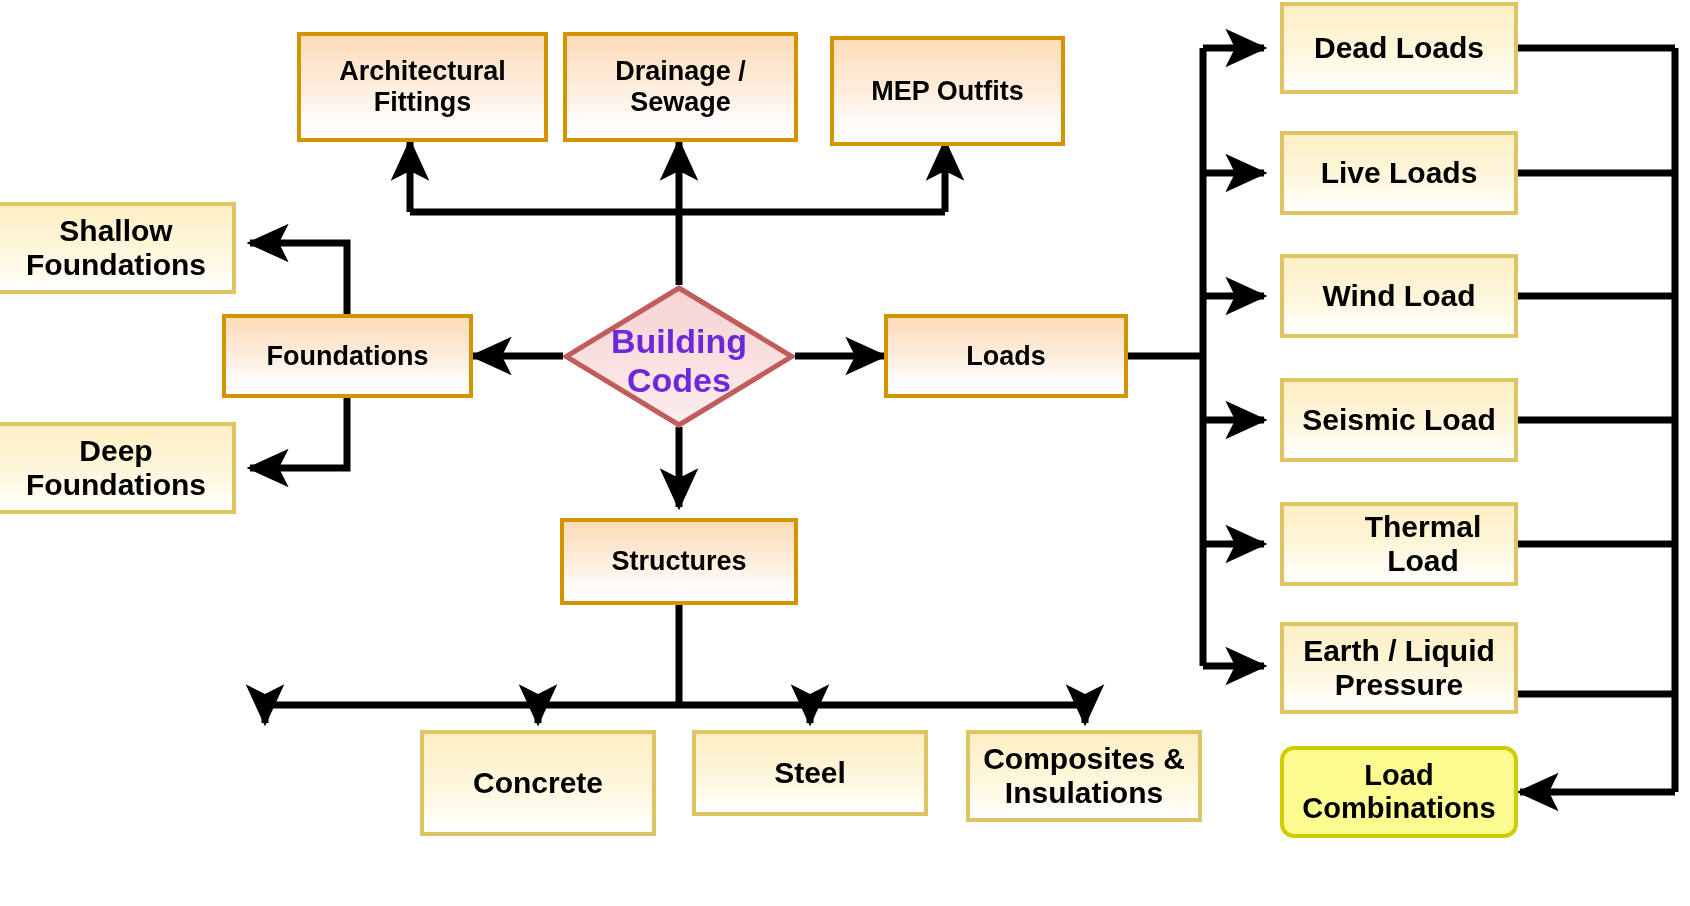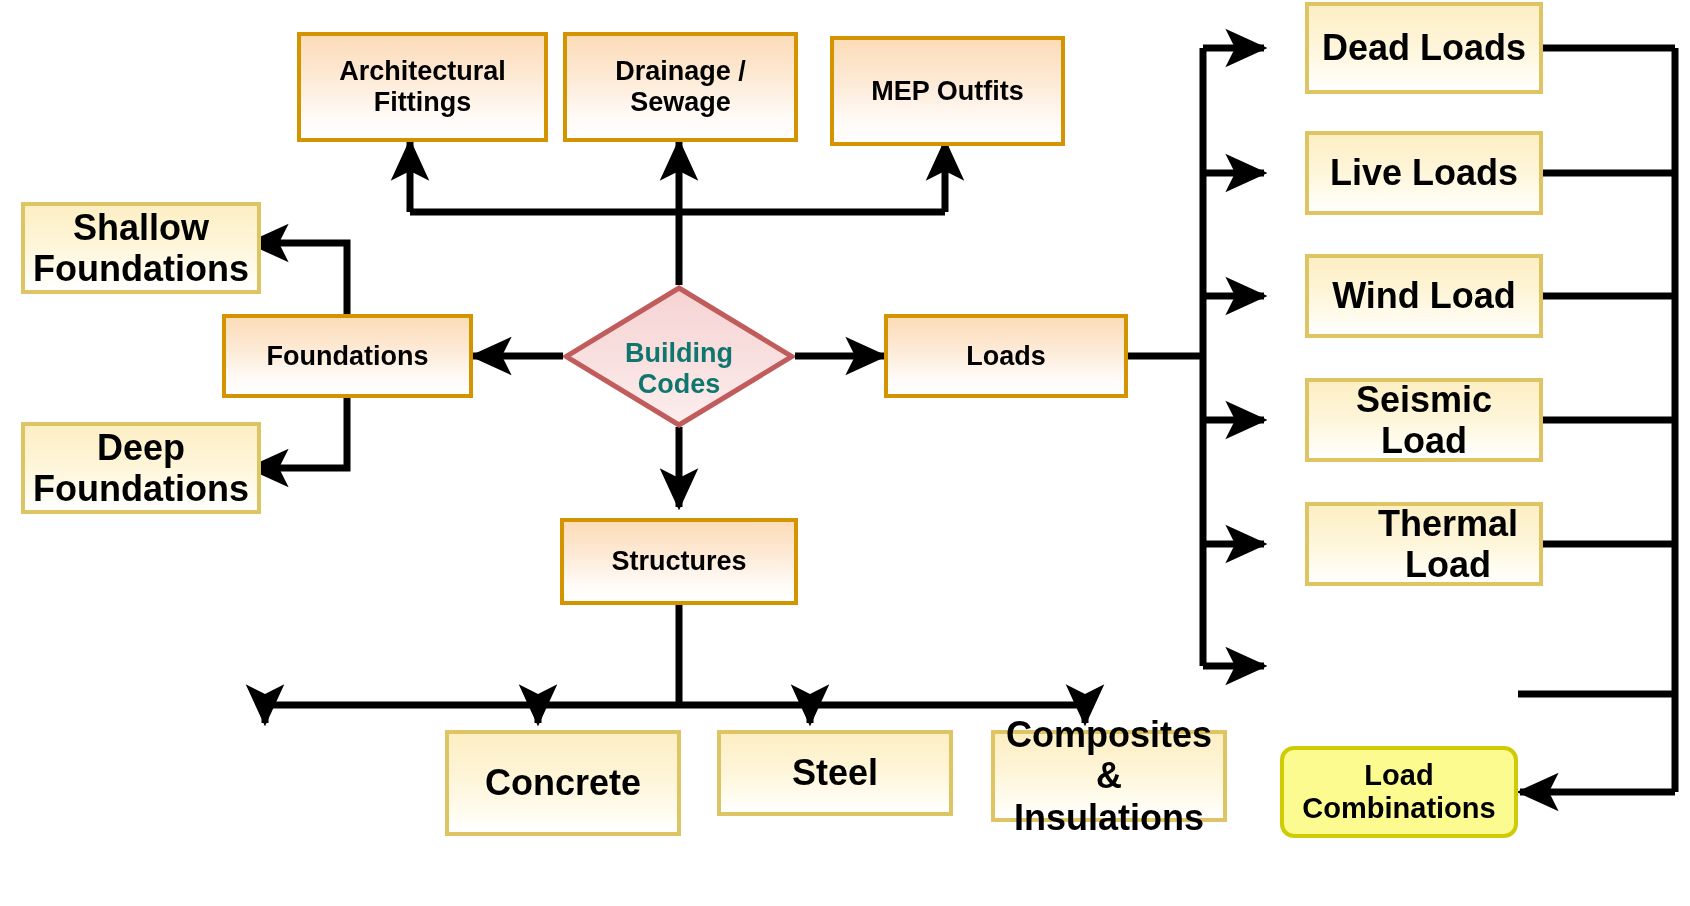--- a/index.html
+++ b/index.html
@@ -39,52 +39,51 @@
   
   .node.primary {
     border: 4px solid #D49400;
     background: linear-gradient(to bottom, #FCDCB8 0%, #FDEAD6 42%, #FFFAF6 78%, #FFFFFF 100%);
     font-size: 27px;
   }
   
   .node.leaf {
     border: 4px solid #DFC463;
     background: linear-gradient(to bottom, #FDEFC4 0%, #FEF5D8 45%, #FFFCEF 80%, #FFFFFF 100%);
-    font-size: 36px;
-    margin-left: 25px;
+    font-size: 30px;
   }
   
   .node.highlight {
     border: 4px solid #CFCB05;
     border-radius: 14px;
     background: #FBFB90;
     font-size: 29px;
   }
   
   .diamond-wrap {
     position: absolute;
     z-index: 3;
   }
   .diamond-shape {
     position: absolute;
     left: 0; top: 0;
     width: 100%; height: 100%;
   }
   .diamond-label {
     position: absolute;
-    left: 0; top: 12px;
+    left: 0; top: 4px;
     width: 100%; height: 100%;
     display: flex;
     align-items: center;
     justify-content: center;
     text-align: center;
     font-family: "Liberation Sans", sans-serif;
-    font-size: 27px;
+    font-size: 34px;
     font-weight: bold;
-    color: #0f766e;
+    color: #6d28d9;
     line-height: 1.14;
     white-space: pre-line;
   }
 </style>
 </head>
 <body>
 
 <div id="canvas">
 
   <svg id="edges" viewBox="0 0 1690 906" xmlns="http://www.w3.org/2000/svg">
@@ -188,17 +187,19 @@
   <div class="node leaf" style="left:1280px; top:2px; width:238px; height:92px;">Dead Loads</div>
 
   <div class="node leaf" style="left:1280px; top:254px; width:238px; height:84px;">Wind Load</div>
 
   <div class="node leaf" style="left:1280px; top:131px; width:238px; height:84px;">Live Loads</div>
 
   <div class="node leaf" style="left:1280px; top:378px; width:238px; height:84px;">Seismic Load</div>
 
   <div class="node leaf" style="left:1280px; top:502px; width:238px; height:84px;padding-left:48px;">Thermal Load</div>
 
+  <div class="node leaf" style="left:1280px; top:622px; width:238px; height:92px;">Earth / Liquid
+Pressure</div>
 
   <div class="node highlight" style="left:1280px; top:746px; width:238px; height:92px;">Load
 Combinations</div>
 
 </div>
 
 </body></html>

